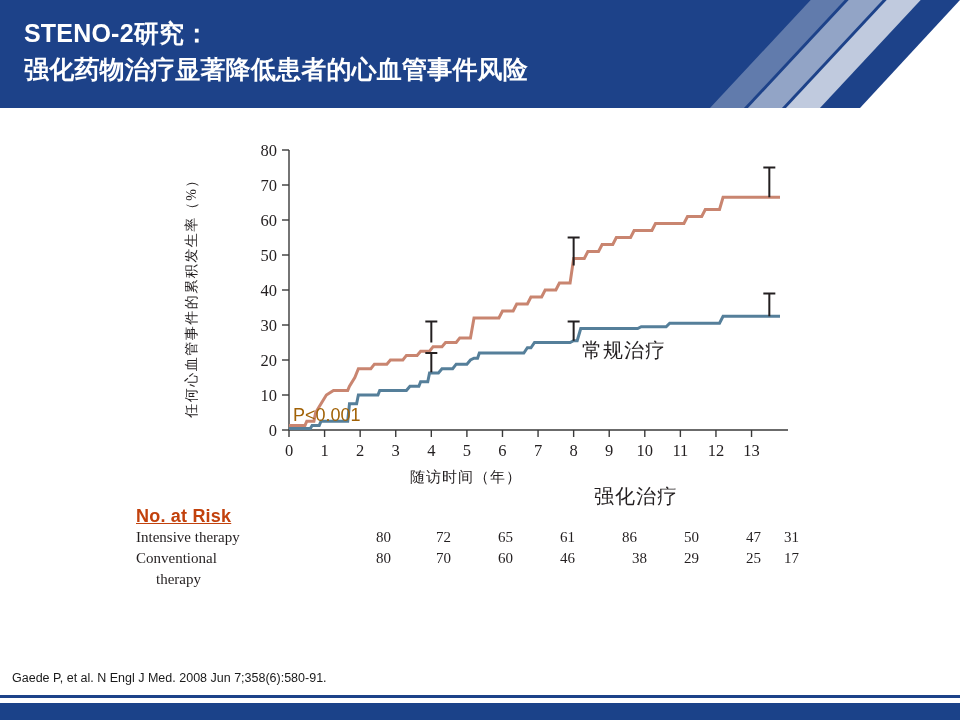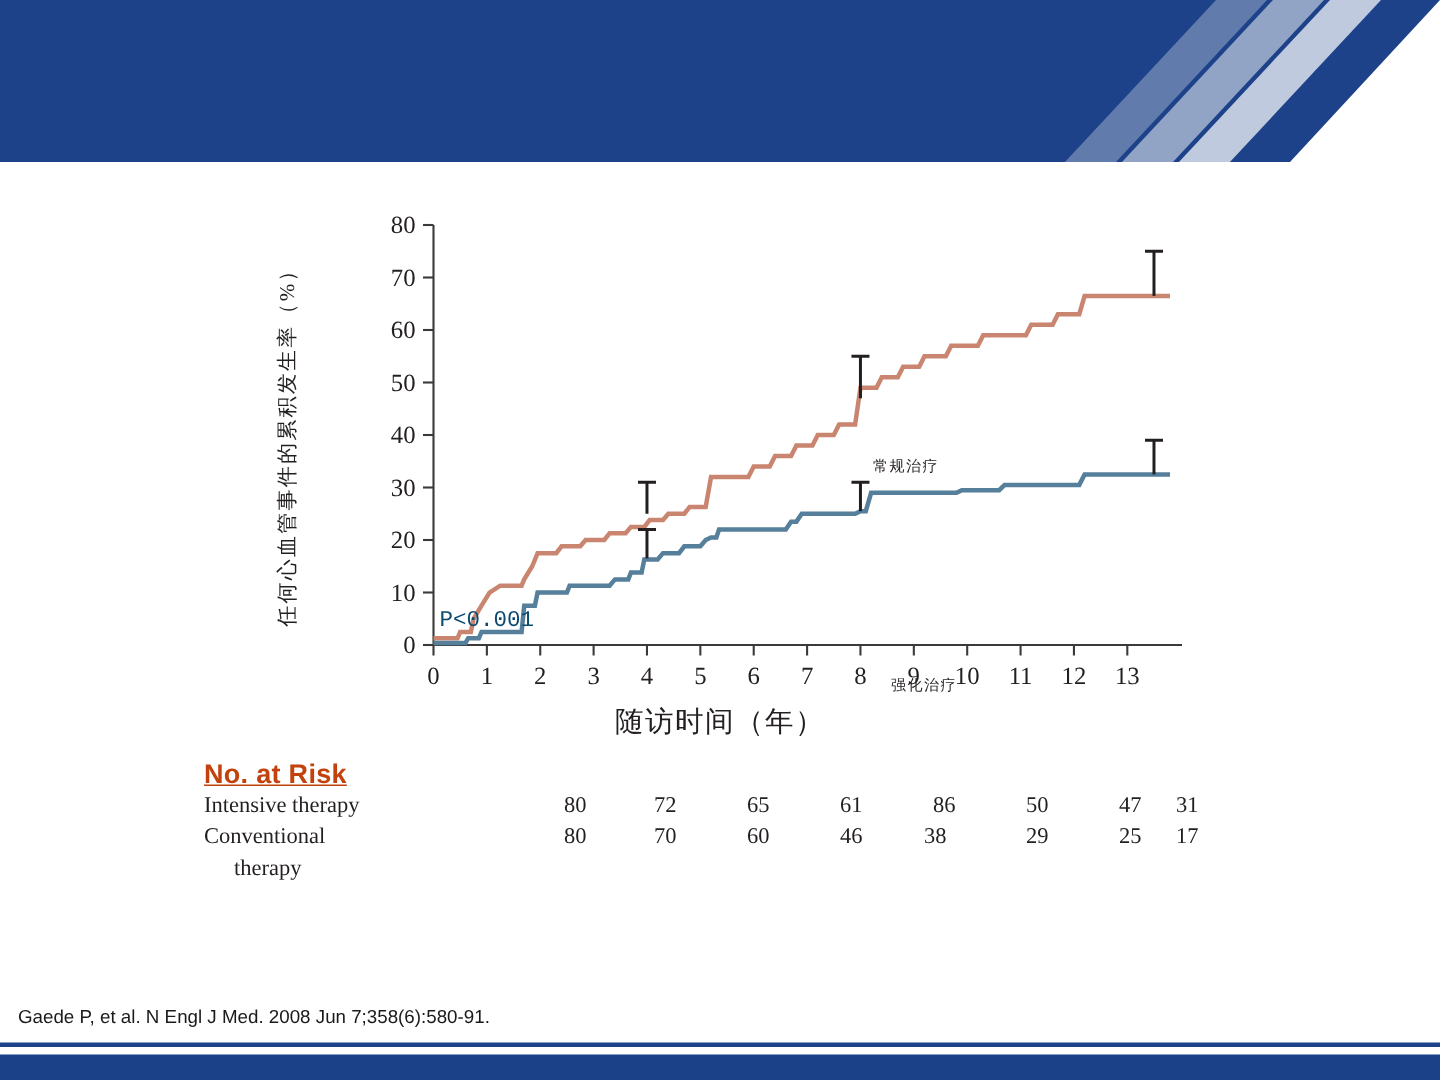--- a/index.html
+++ b/index.html
@@ -80,38 +80,39 @@
     font-size: 14px;
     color: #231f20;
     white-space: nowrap;
     letter-spacing: 1.5px;
   }
   .xlabel {
     position: absolute;
     left: 410px;
     top: 360px;
     font-family: Liberation Mono, monospace;
-    font-size: 19px;
+    font-size: 15px;
     color: #231f20;
     letter-spacing: 1px;
   }
   .pvalue {
     position: absolute;
     left: 293px;
     top: 297px;
-    font-family: Liberation Mono, monospace;
-    font-size: 15px;
-    color: #0c4a6e;
+    font-family: Liberation Sans, sans-serif;
+    font-size: 18px;
+    color: #a16207;
   }
   .series-label {
     position: absolute;
     font-family: "Liberation Serif", serif;
-    font-size: 10px;
+    font-size: 20px;
     color: #231f20;
     letter-spacing: 1px;
+    margin-top: 33px;
   }
   .lbl-conventional { left: 582px; top: 196px; }
   .lbl-intensive    { left: 594px; top: 342px; }
 
   
   .risk {
     position: absolute;
     left: 136px;
     top: 398px;
     font-family: "Liberation Serif", serif;
@@ -175,20 +176,22 @@
   }
 </style>
 </head>
 <body>
 
 <div class="header">
   <div class="header-bg"></div>
   <div class="stripe s1"></div>
   <div class="stripe s2"></div>
   <div class="stripe s3"></div>
+  <div class="header-title">STENO-2研究：
+强化药物治疗显著降低患者的心血管事件风险</div>
 </div>
 
 <div class="figure">
 
   <svg class="plot-svg" id="plot" width="960" height="400">
       <line x1="289" y1="42" x2="289" y2="322" stroke="#3a3a3a" stroke-width="1.4"></line>
       <line x1="289" y1="322" x2="788" y2="322" stroke="#3a3a3a" stroke-width="1.4"></line>
       <line x1="282" y1="322" x2="289" y2="322" stroke="#3a3a3a" stroke-width="1.4"></line>
       <text x="277" y="327.5" text-anchor="end" font-family="&quot;Liberation Serif&quot;, serif" font-size="16.5" fill="#231f20">0</text>
       <line x1="282" y1="287" x2="289" y2="287" stroke="#3a3a3a" stroke-width="1.4"></line>
@@ -274,21 +277,21 @@
         <span class="risk-val" style="left: 548px;">50</span>
         <span class="risk-val" style="left: 610px;">47</span>
         <span class="risk-val" style="left: 648px; text-align: center;">31</span>
       </div>
     <div class="risk-row" id="risk-row-1">
       <span class="risk-name">Conventional</span>
     <span class="risk-val" style="left: 240px;">80</span>
         <span class="risk-val" style="left: 300px;">70</span>
         <span class="risk-val" style="left: 362px;">60</span>
         <span class="risk-val" style="left: 424px;">46</span>
-        <span class="risk-val" style="left: 480px;">38</span>
+        <span class="risk-val" style="left: 496px;">38</span>
         <span class="risk-val" style="left: 548px; text-align: center;">29</span>
         <span class="risk-val" style="left: 610px;">25</span>
         <span class="risk-val" style="left: 648px;">17</span>
       </div>
     <div class="risk-row">
       <span class="risk-name2">therapy</span>
     </div>
   </div>
 </div>
 

